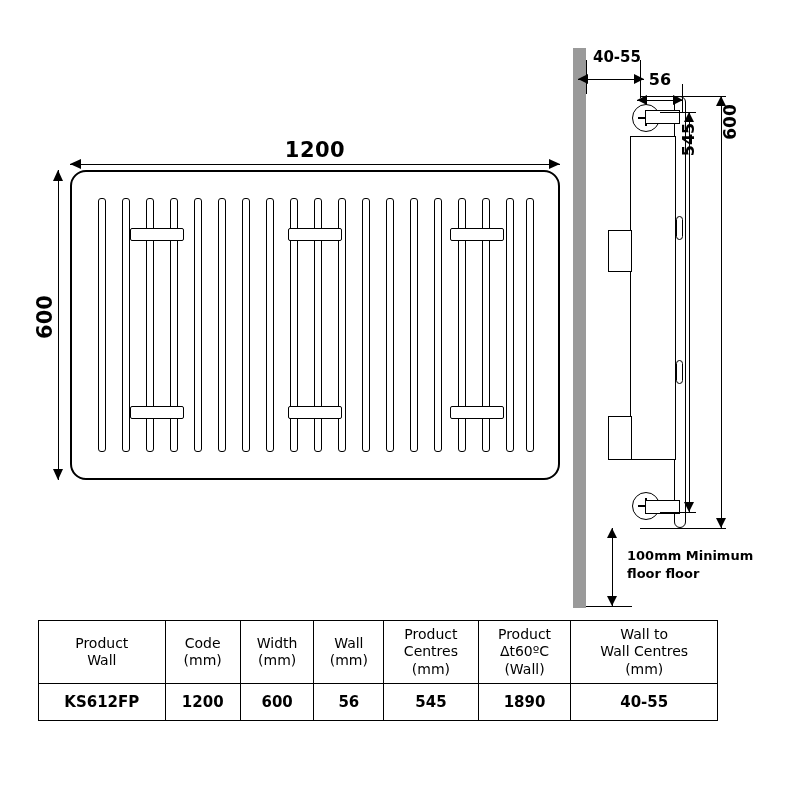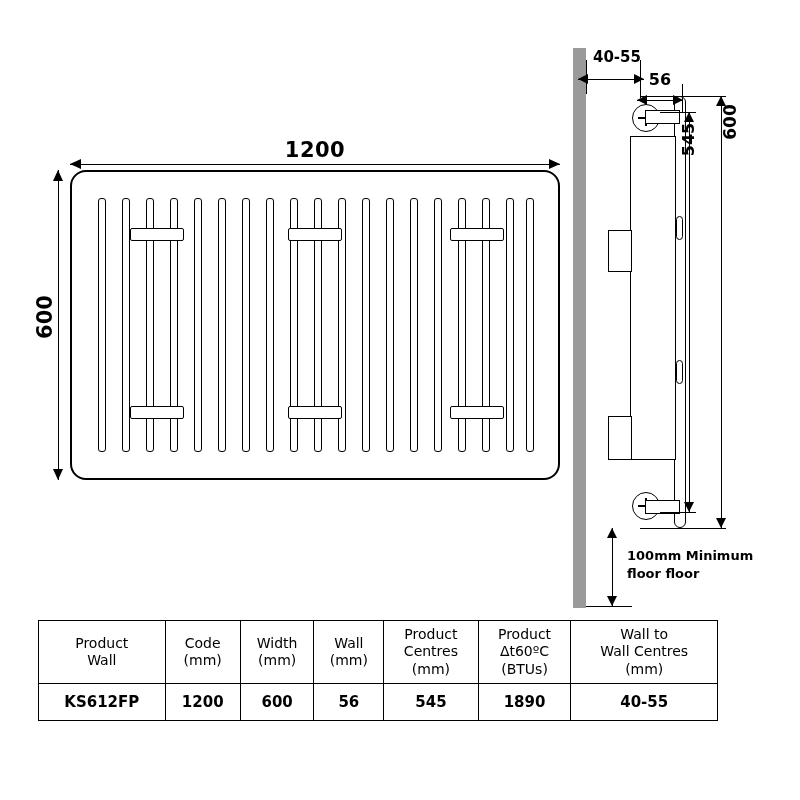--- a/index.html
+++ b/index.html
@@ -507,21 +507,21 @@
           <div>(mm)</div>
         </th>
         <th>
           <div>Product</div>
           <div>Centres</div>
           <div>(mm)</div>
         </th>
         <th>
           <div>Product</div>
           <div>Δt60ºC</div>
-          <div>(BTUs)</div>
+          <div>(Wall)</div>
         </th>
         <th>
           <div>Wall to</div>
           <div>Wall Centres</div>
           <div>(mm)</div>
         </th>
       </tr>
     </thead>
     <tbody>
       <tr>

